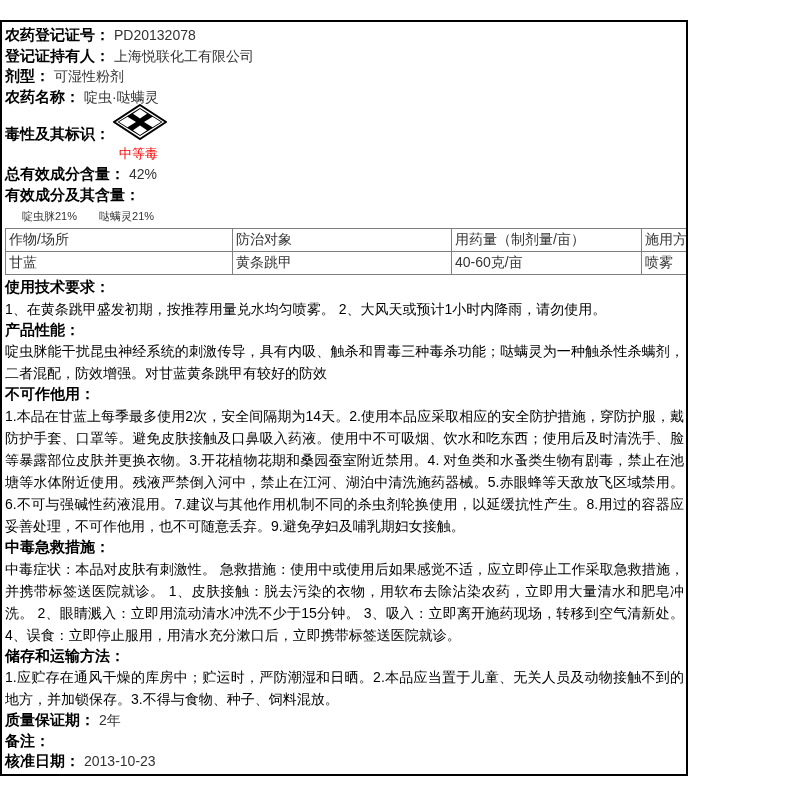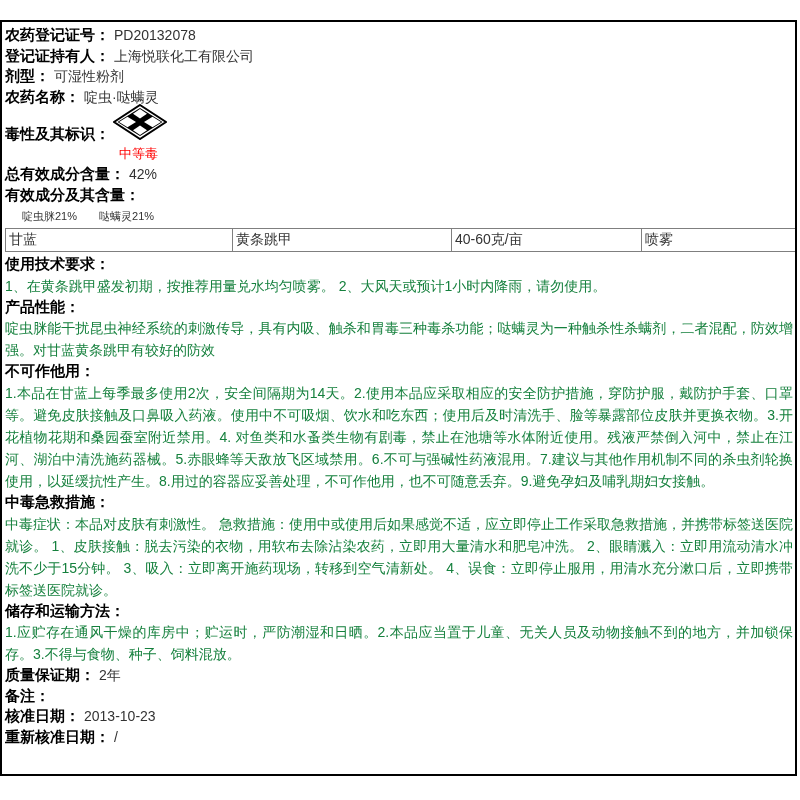--- a/index.html
+++ b/index.html
@@ -4,32 +4,32 @@
 <style>
   html,body { margin:0; padding:0; background:#ffffff; }
   body {
     width:800px; height:800px;
     font-family:"Liberation Sans","DejaVu Sans",sans-serif;
     overflow:hidden;
   }
   .doc-box {
     box-sizing:border-box;
     margin:20px 0 0 0;
-    width:797px; height:756px;
+    width:688px; height:756px;
     border:2px solid #000;
     padding:3px 2px 0 3px;
     overflow:hidden;
     background:#fff;
   }
   .line { line-height:20.6px; white-space:nowrap; }
   .lbl  { font-weight:bold; font-size:15px; color:#000; }
   .val  { font-size:14px; color:#333; margin-left:4px; }
   .sec-title { line-height:20.6px; }
   .para {
-    font-size:14px; color:#15803d;
+    font-size:14px; color:#000000;
     line-height:22px; text-align:justify;
   }
   .tox-row { height:37px; display:flex; align-items:flex-end; }
   .tox-icon { display:inline-block; margin-left:3px; margin-top:1px; }
   .tox-level { color:#ff0000; font-size:13px; line-height:20px; margin-left:114px; }
   .ingredients { font-size:11px; color:#333; line-height:20.6px; padding-left:17px; }
   .ing-2 { margin-left:22px; }
   table.usage { border-collapse:collapse; width:791px; table-layout:fixed; margin:2px 0 2px 0; }
   table.usage td {
     border:1px solid #7f7f7f;
@@ -85,20 +85,26 @@
 
   <table class="usage">
     <colgroup>
       <col style="width:227px">
         <col style="width:219px">
         <col style="width:190px">
         <col style="width:155px">
     </colgroup>
     <tbody>
       <tr>
+        <td>作物/场所</td>
+        <td>防治对象</td>
+        <td>用药量（制剂量/亩）</td>
+        <td>施用方式</td>
+      </tr>
+      <tr>
         <td>甘蓝</td>
         <td>黄条跳甲</td>
         <td>40-60克/亩</td>
         <td>喷雾</td>
       </tr>
     </tbody>
   </table>
 
   <div class="sec-title">
     <span class="lbl">使用技术要求：</span>

